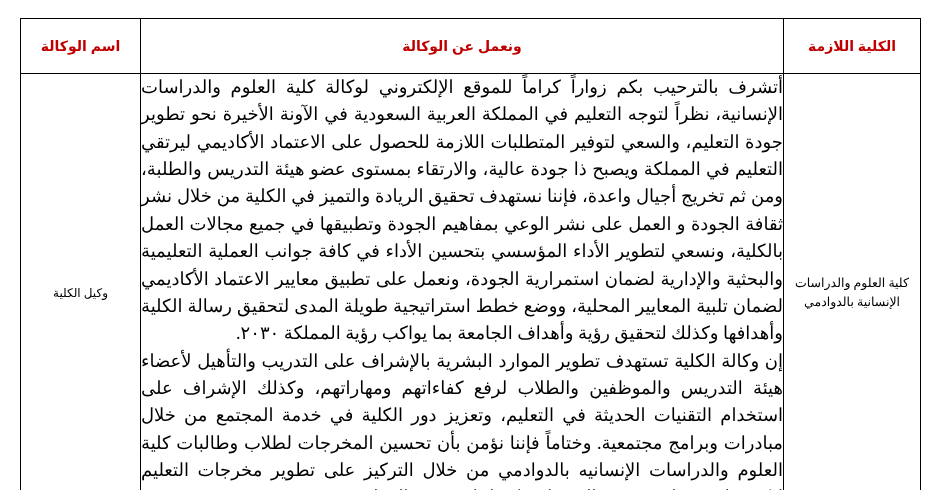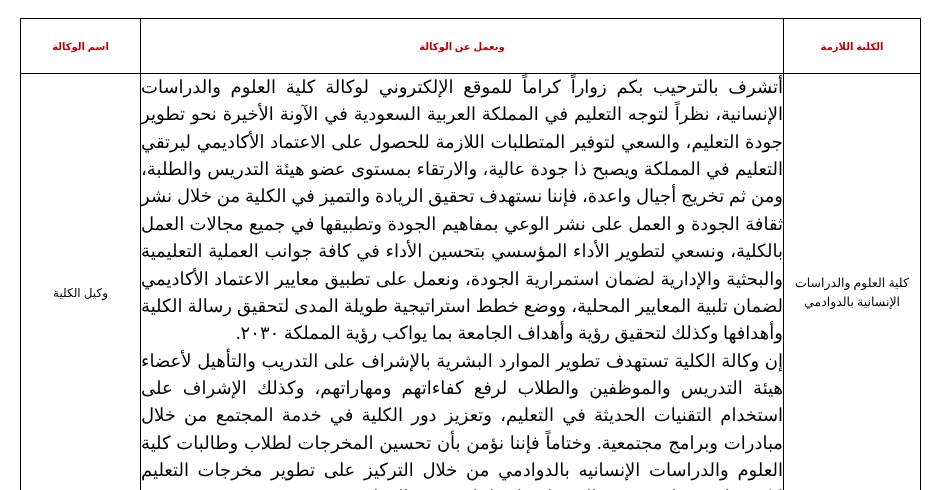--- a/index.html
+++ b/index.html
@@ -45,21 +45,21 @@
   col.col-about  { width: 643px; }
   col.col-faculty{ width: 137px; }
 
   
   .head-row th {
     height: 54px;
     text-align: center;
     vertical-align: middle;
     color: #C00000;
     font-weight: bold;
-    font-size: 10px;
+    font-size: 14px;
     font-family: "Liberation Sans", "DejaVu Sans", sans-serif;
     letter-spacing: 0;
     white-space: nowrap;
   }
 
   
   .body-row td {
     height: 392px;
   }
 

